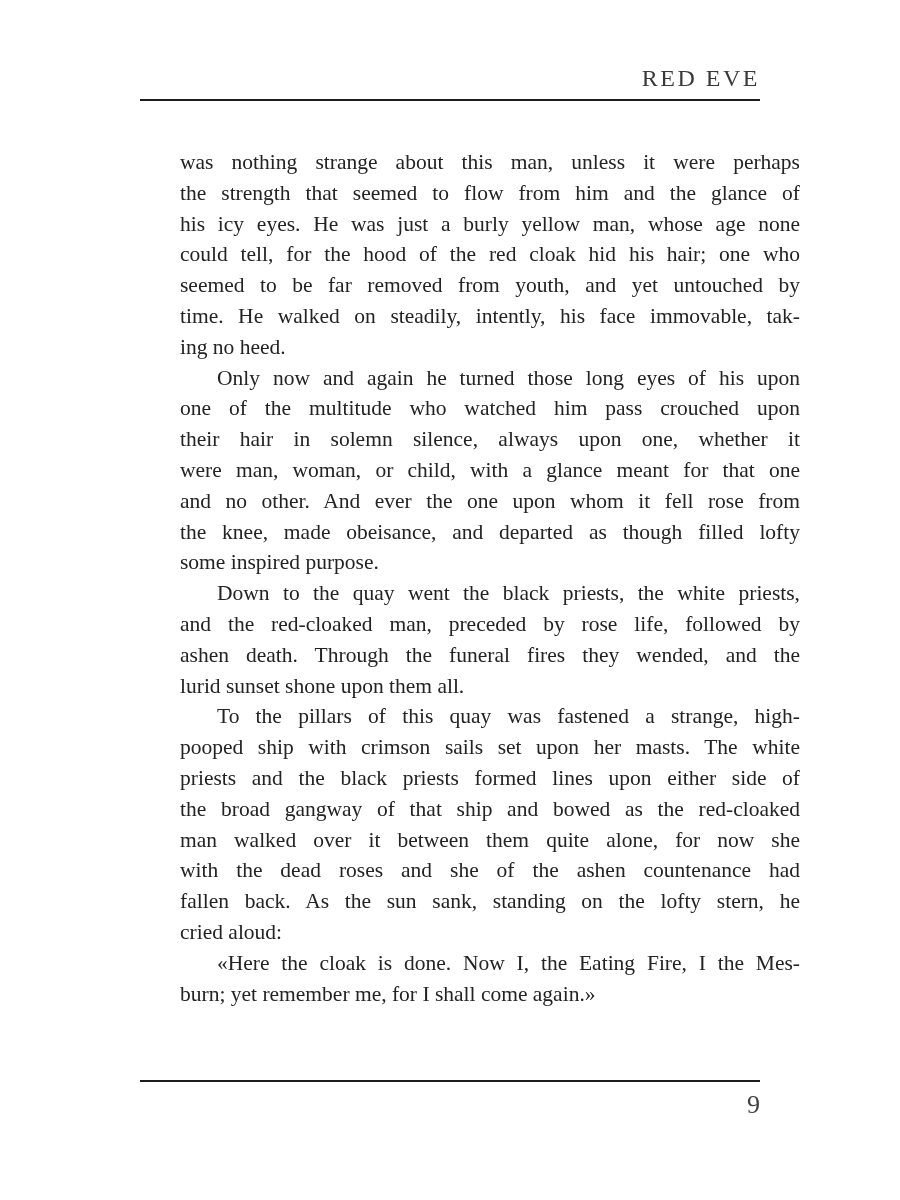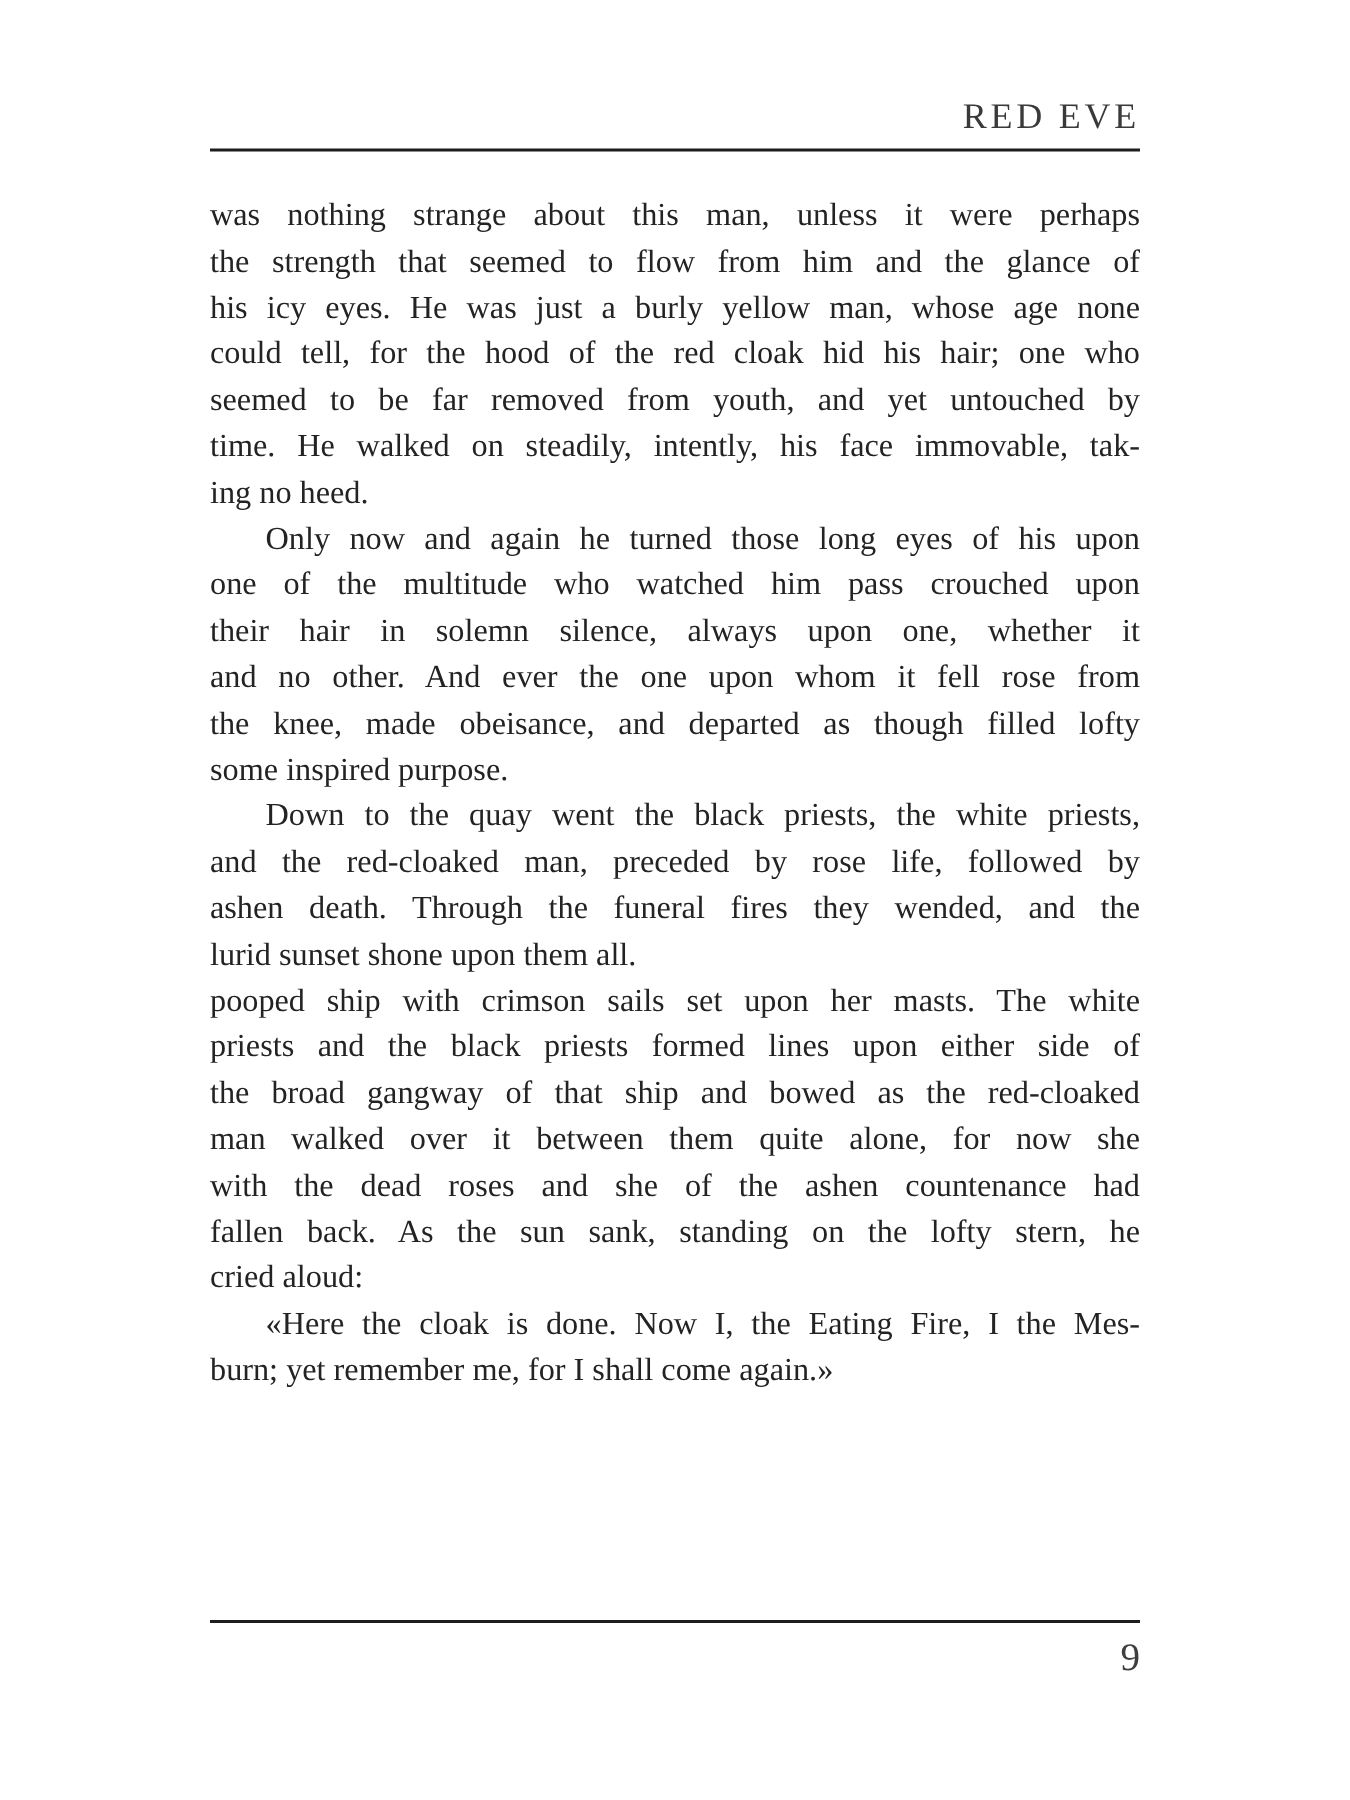--- a/index.html
+++ b/index.html
@@ -30,21 +30,22 @@
     }
     .head-rule {
       position: absolute;
       left: 140px;
       width: 620px;
       top: 99px;
       height: 2px;
       background: #1d1d1d;
     }
     .body-text {
-      top: 128px;
+      top: 147px;
+      margin-left: 40px;
     }
     .paragraph {
       margin: 0;
       padding: 0;
     }
     .line {
       font-size: 21.5px;
       line-height: 30.8px;
       color: #232323;
       text-align: justify;
@@ -89,31 +90,33 @@
         <div class="line">his icy eyes. He was just a burly yellow man, whose age none</div>
         <div class="line">could tell, for the hood of the red cloak hid his hair; one who</div>
         <div class="line">seemed to be far removed from youth, and yet untouched by</div>
         <div class="line">time. He walked on steadily, intently, his face immovable, tak-</div>
         <div class="line last">ing no heed.</div>
       </div>
       <div class="paragraph">
         <div class="line indent">Only now and again he turned those long eyes of his upon</div>
         <div class="line">one of the multitude who watched him pass crouched upon</div>
         <div class="line">their hair in solemn silence, always upon one, whether it</div>
+        <div class="line">were man, woman, or child, with a glance meant for that one</div>
         <div class="line">and no other. And ever the one upon whom it fell rose from</div>
         <div class="line">the knee, made obeisance, and departed as though filled lofty</div>
         <div class="line last">some inspired purpose.</div>
       </div>
       <div class="paragraph">
         <div class="line indent">Down to the quay went the black priests, the white priests,</div>
         <div class="line">and the red-cloaked man, preceded by rose life, followed by</div>
         <div class="line">ashen death. Through the funeral fires they wended, and the</div>
         <div class="line last">lurid sunset shone upon them all.</div>
       </div>
       <div class="paragraph">
+        <div class="line indent">To the pillars of this quay was fastened a strange, high-</div>
         <div class="line">pooped ship with crimson sails set upon her masts. The white</div>
         <div class="line">priests and the black priests formed lines upon either side of</div>
         <div class="line">the broad gangway of that ship and bowed as the red-cloaked</div>
         <div class="line">man walked over it between them quite alone, for now she</div>
         <div class="line">with the dead roses and she of the ashen countenance had</div>
         <div class="line">fallen back. As the sun sank, standing on the lofty stern, he</div>
         <div class="line last">cried aloud:</div>
       </div>
       <div class="paragraph">
         <div class="line indent">«Here the cloak is done. Now I, the Eating Fire, I the Mes-</div>

